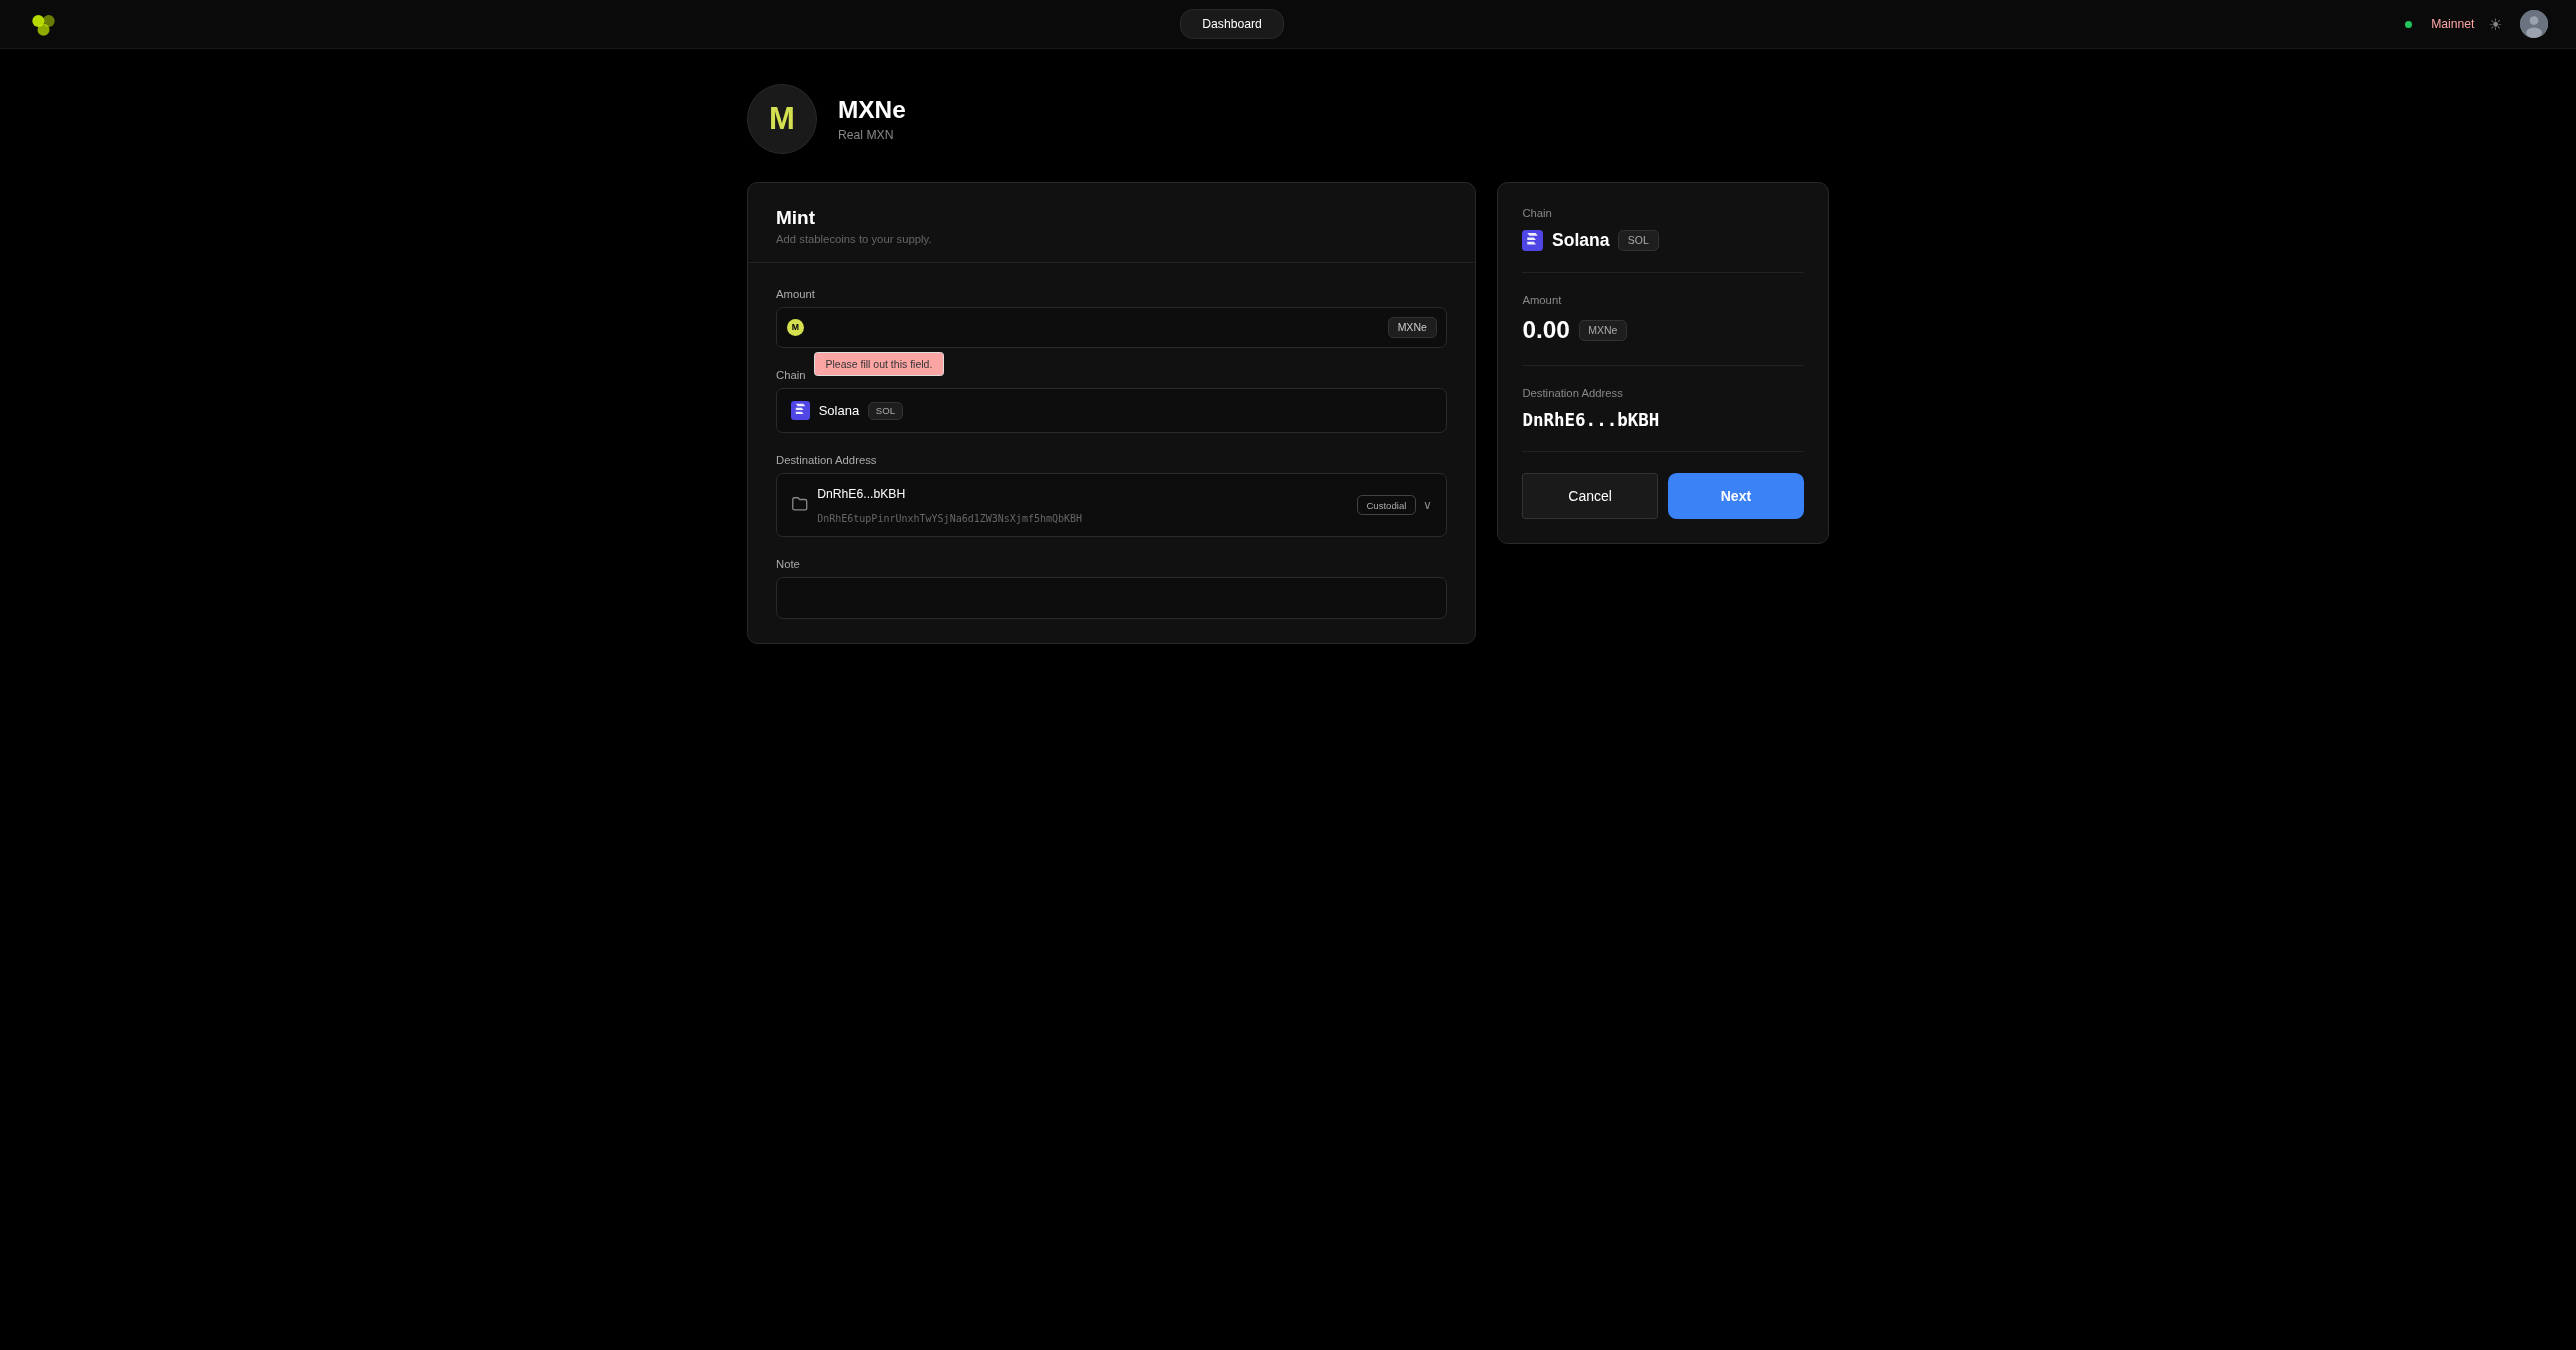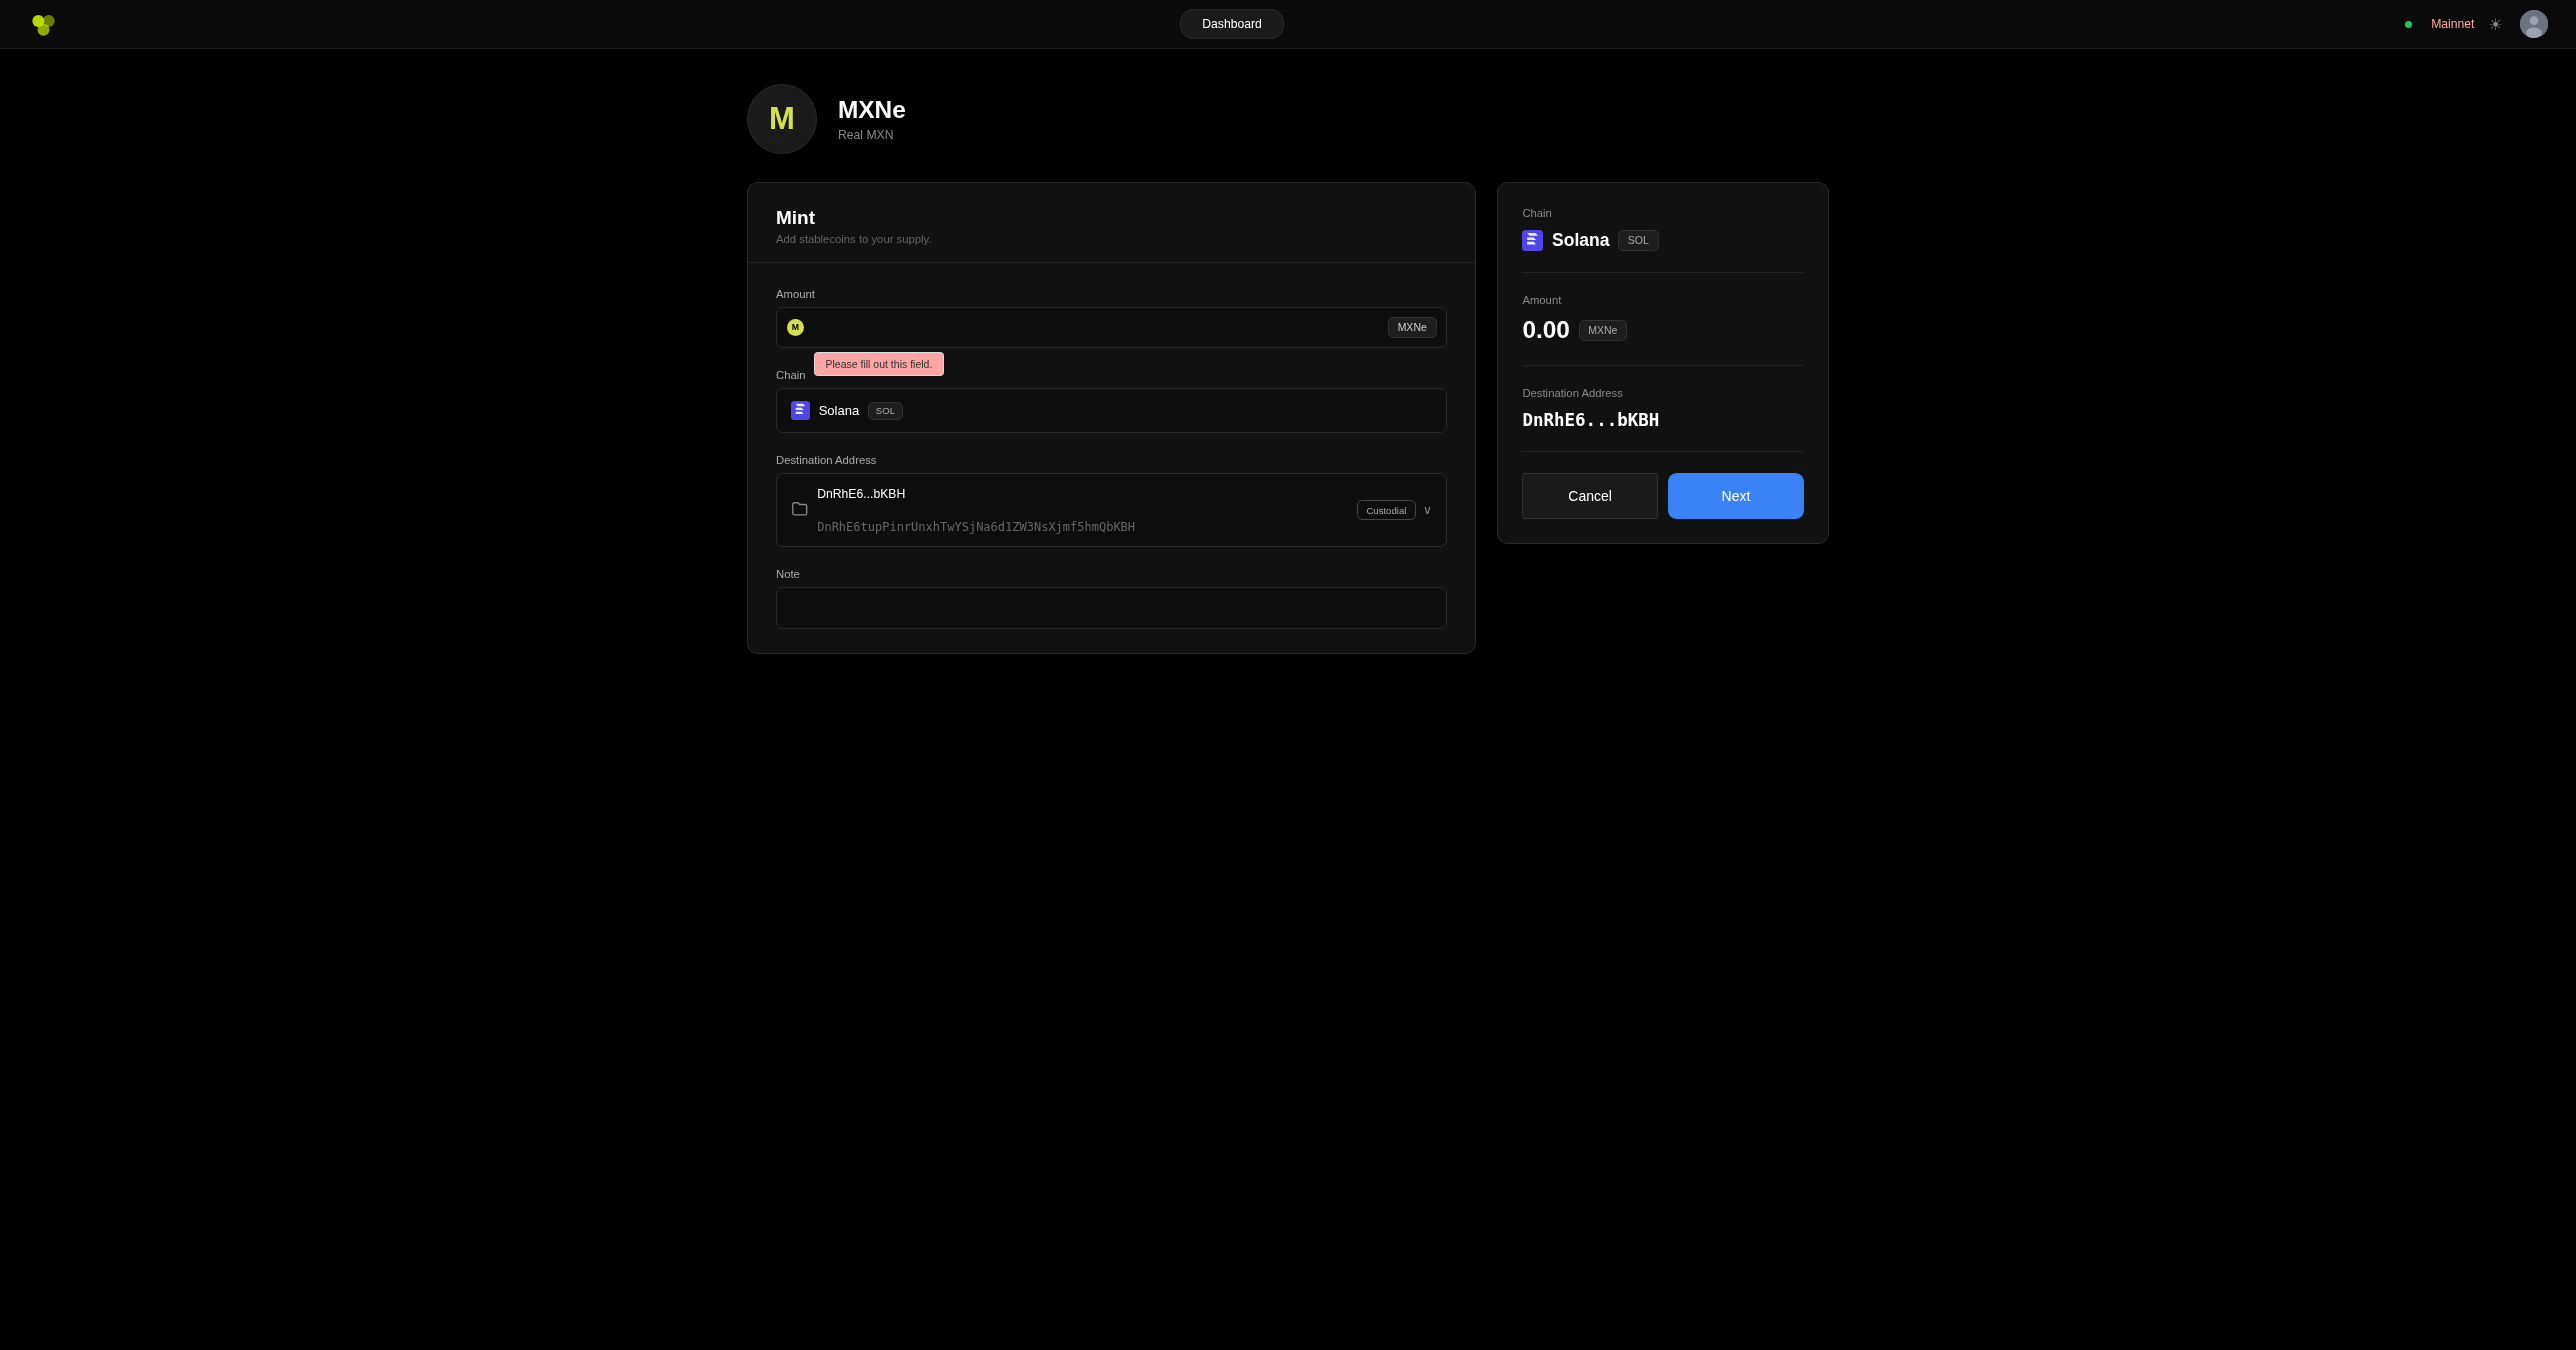--- a/index.html
+++ b/index.html
@@ -300,23 +300,23 @@
       flex: 1;
     }
 
     .address-short {
       font-size: 12.2px;
       font-weight: 500;
       color: #fff;
     }
 
     .address-full {
-      font-size: 12px;
+      font-size: 10px;
       color: #666;
-      margin-top: 19px;
+      margin-top: 12px;
       font-family: monospace;
     }
 
     .address-right {
       display: flex;
       align-items: center;
       gap: 7px;
     }
 
     .custodial-badge {
@@ -447,21 +447,21 @@
       text-align: center;
     }
 
     .next-btn {
       background: #3b82f6;
       border: none;
       color: #fff;
       padding: 14px;
       border-radius: 8.7px;
       font-size: 14px;
-      font-weight: 400;
+      font-weight: 700;
       cursor: pointer;
       text-align: center;
     }
   </style>
 </head>
 <body>
 
 <header class="header">
   <div class="header-logo">
 

